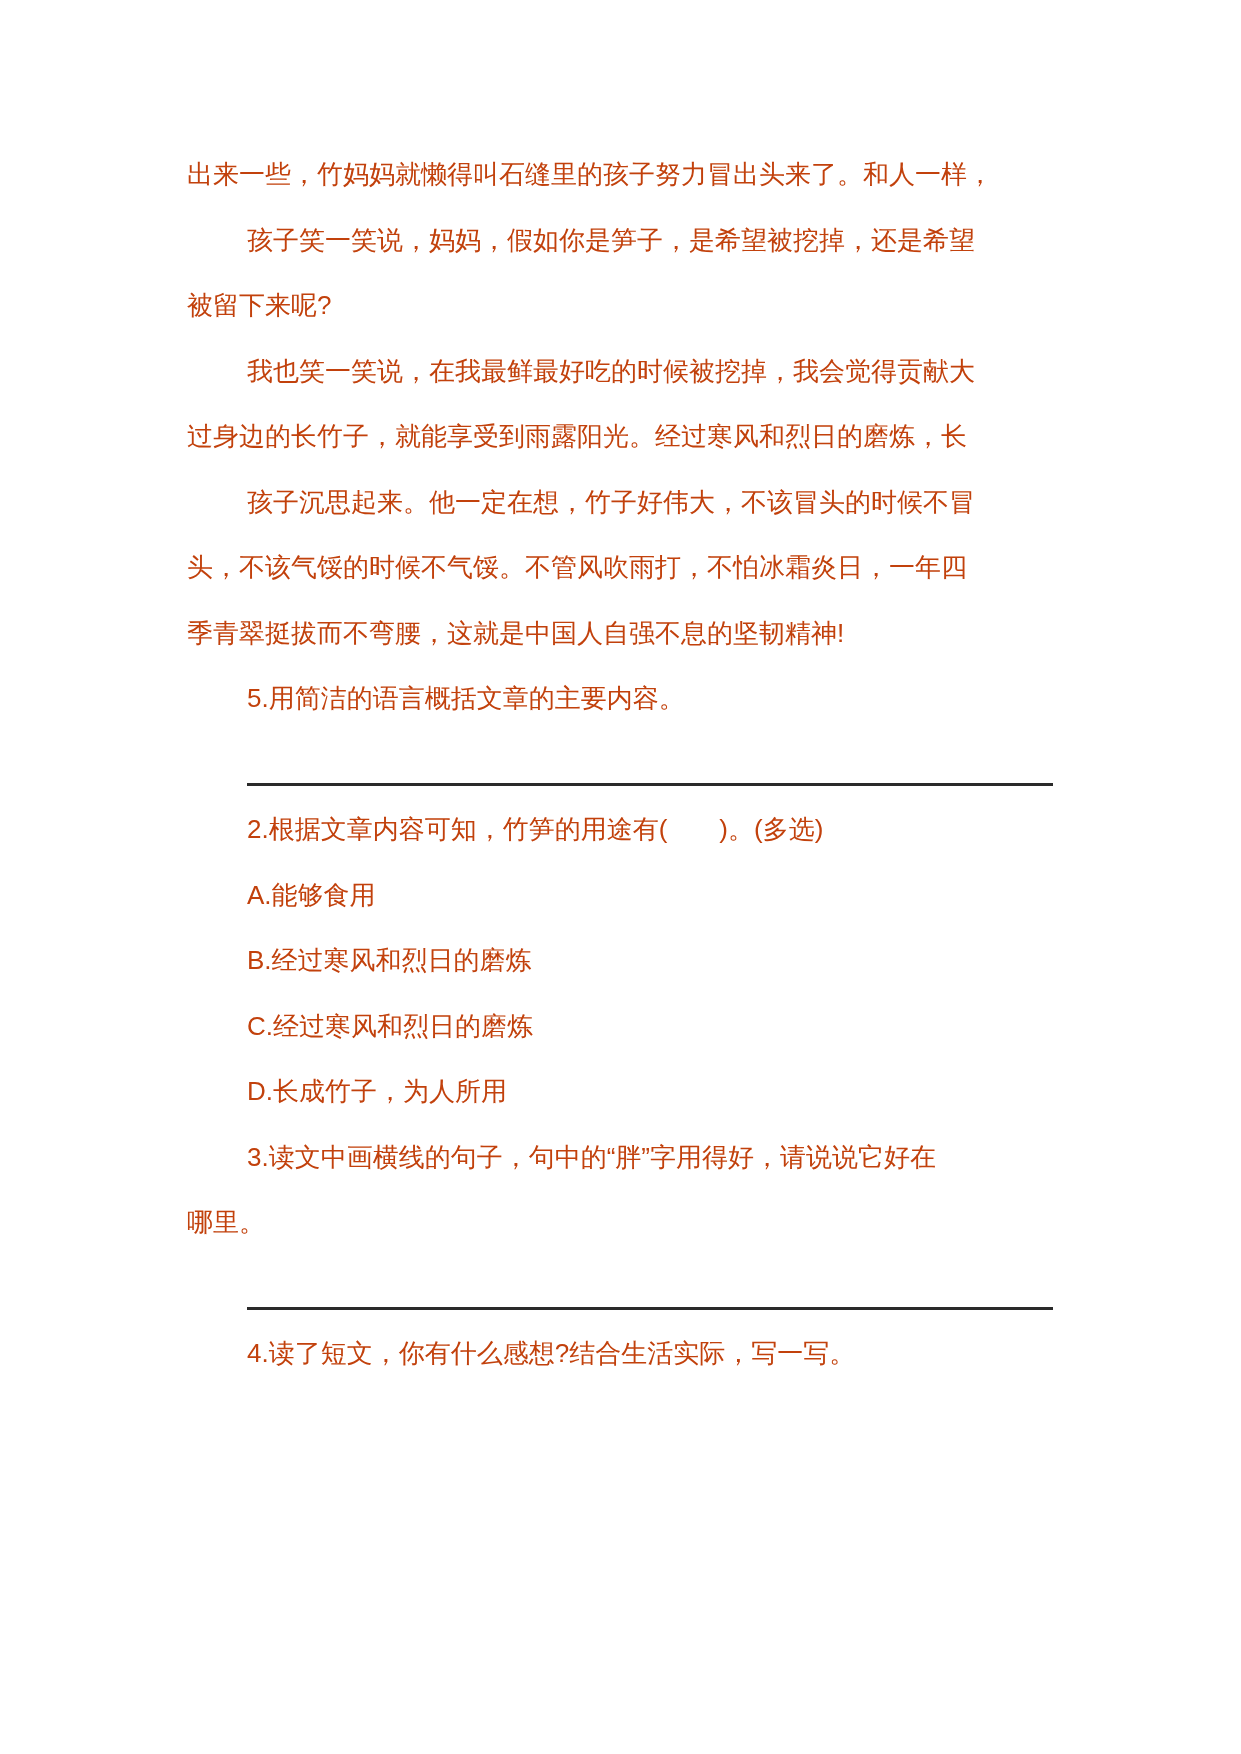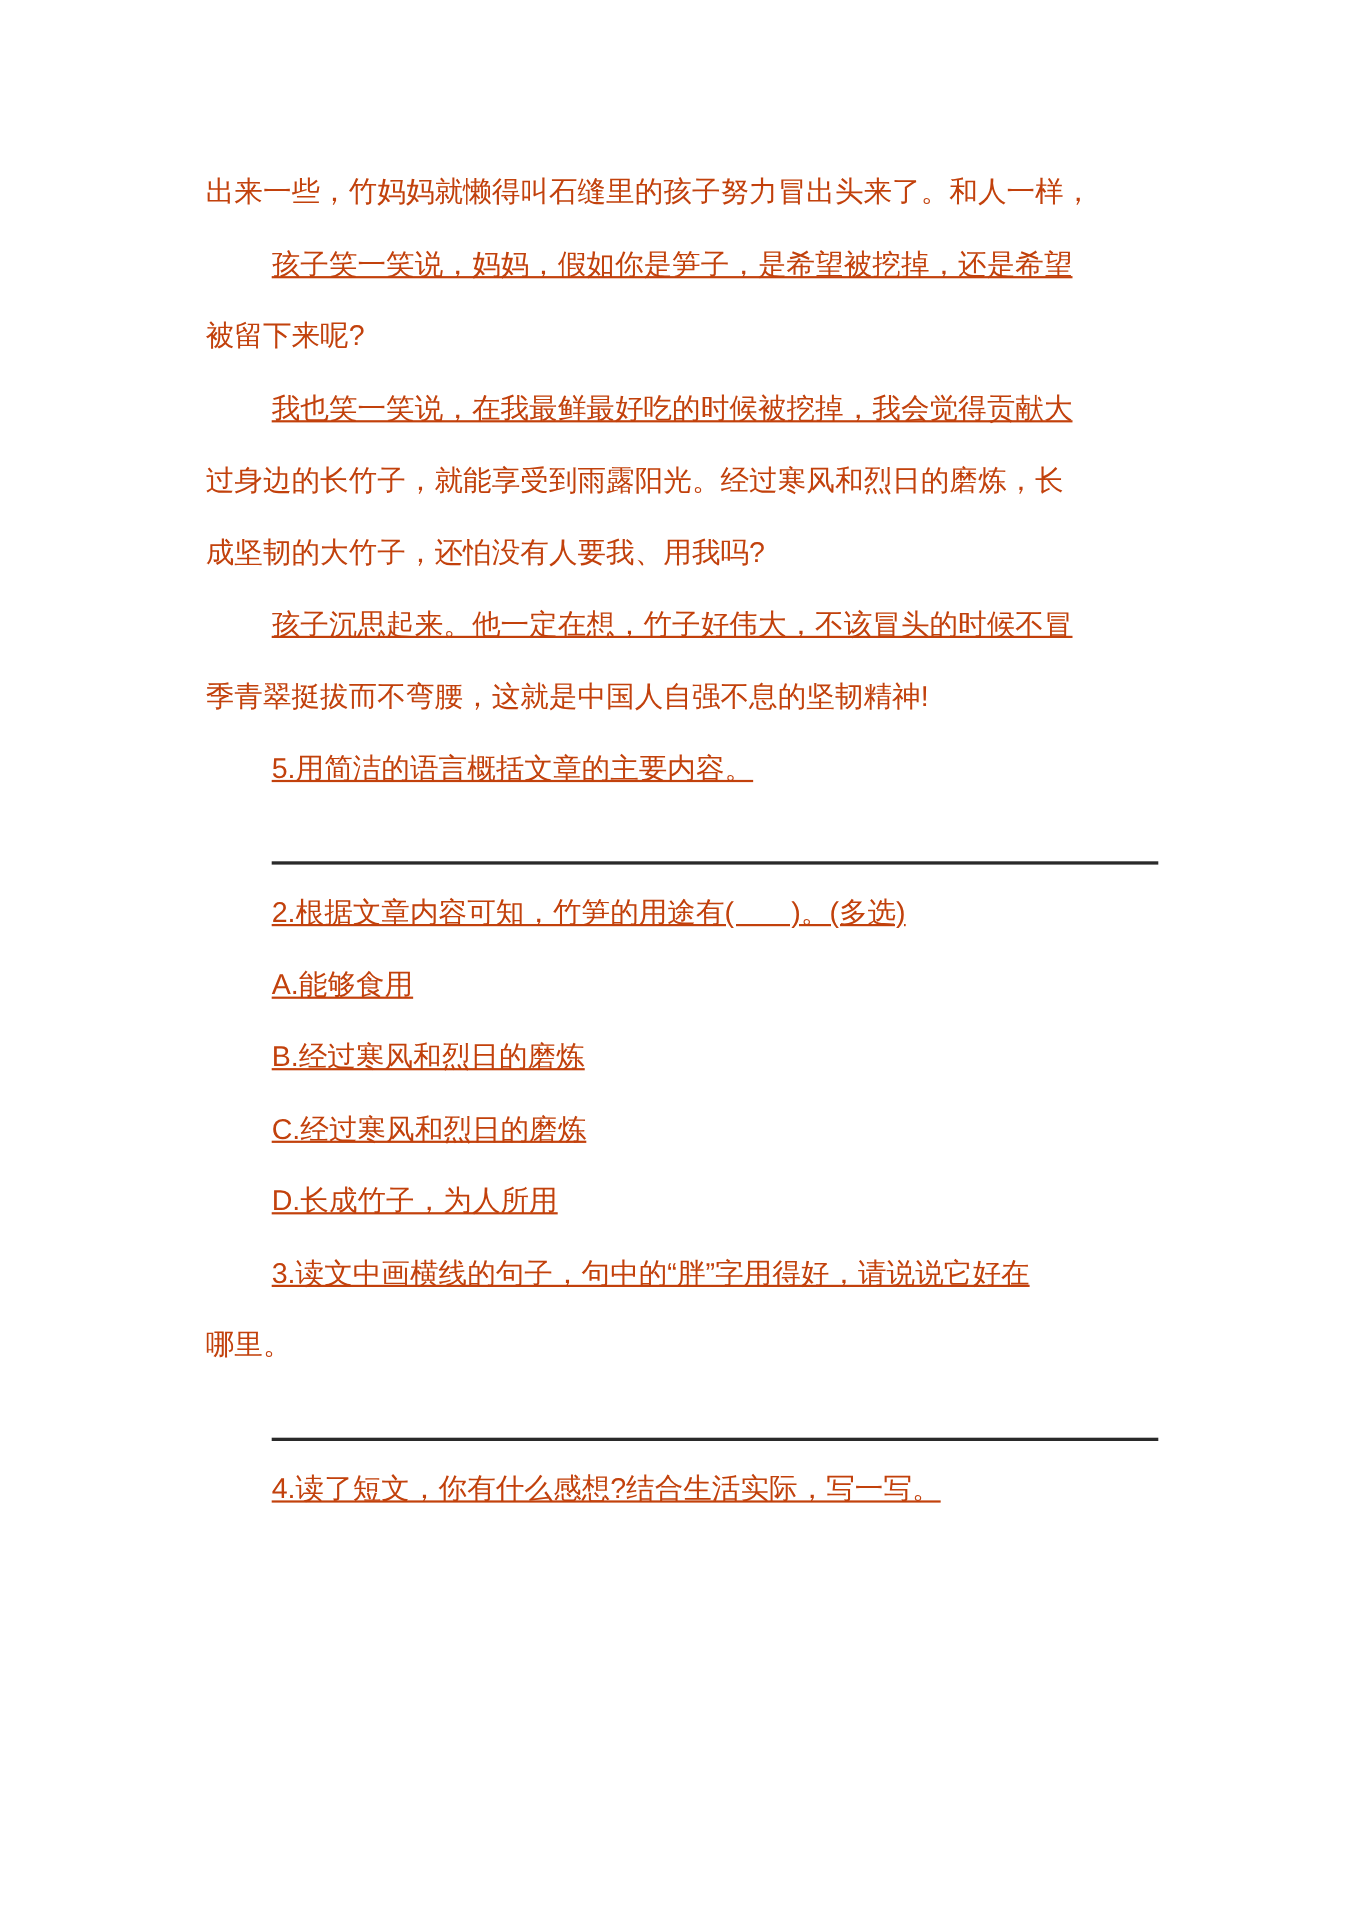--- a/index.html
+++ b/index.html
@@ -18,21 +18,21 @@
     width: 872px;
   }
   .line {
     height: 65.5px;
     line-height: 65.5px;
     font-size: 26px;
     color: #c2410c;
     white-space: pre;
     font-weight: 400;
   }
-  .indent { padding-left: 60px; text-decoration: underline; }
+  .indent { padding-left: 60px; }
   .answer-slot {
     position: relative;
     height: 65.5px;
   }
   .rule {
     position: absolute;
     left: 60px;
     top: 51px;
     width: 806px;
     height: 0;
@@ -43,22 +43,22 @@
 <body>
 
 <div class="page">
   <div class="content">
 
     <div class="line">出来一些，竹妈妈就懒得叫石缝里的孩子努力冒出头来了。和人一样，</div>
     <div class="line indent">孩子笑一笑说，妈妈，假如你是笋子，是希望被挖掉，还是希望</div>
     <div class="line">被留下来呢?</div>
     <div class="line indent">我也笑一笑说，在我最鲜最好吃的时候被挖掉，我会觉得贡献大</div>
     <div class="line">过身边的长竹子，就能享受到雨露阳光。经过寒风和烈日的磨炼，长</div>
-    <div class="line">成坚韧的大竹子，还怕没有人要我、用我吗?</div>
     <div class="line indent">孩子沉思起来。他一定在想，竹子好伟大，不该冒头的时候不冒</div>
+    <div class="line">头，不该气馁的时候不气馁。不管风吹雨打，不怕冰霜炎日，一年四</div>
     <div class="line">季青翠挺拔而不弯腰，这就是中国人自强不息的坚韧精神!</div>
 
     <div class="line indent">5.用简洁的语言概括文章的主要内容。</div>
 
     <div class="answer-slot">
       <div class="rule"></div>
     </div>
 
     <div class="line indent">2.根据文章内容可知，竹笋的用途有(　　)。(多选)</div>
     <div class="line indent">A.能够食用</div>

